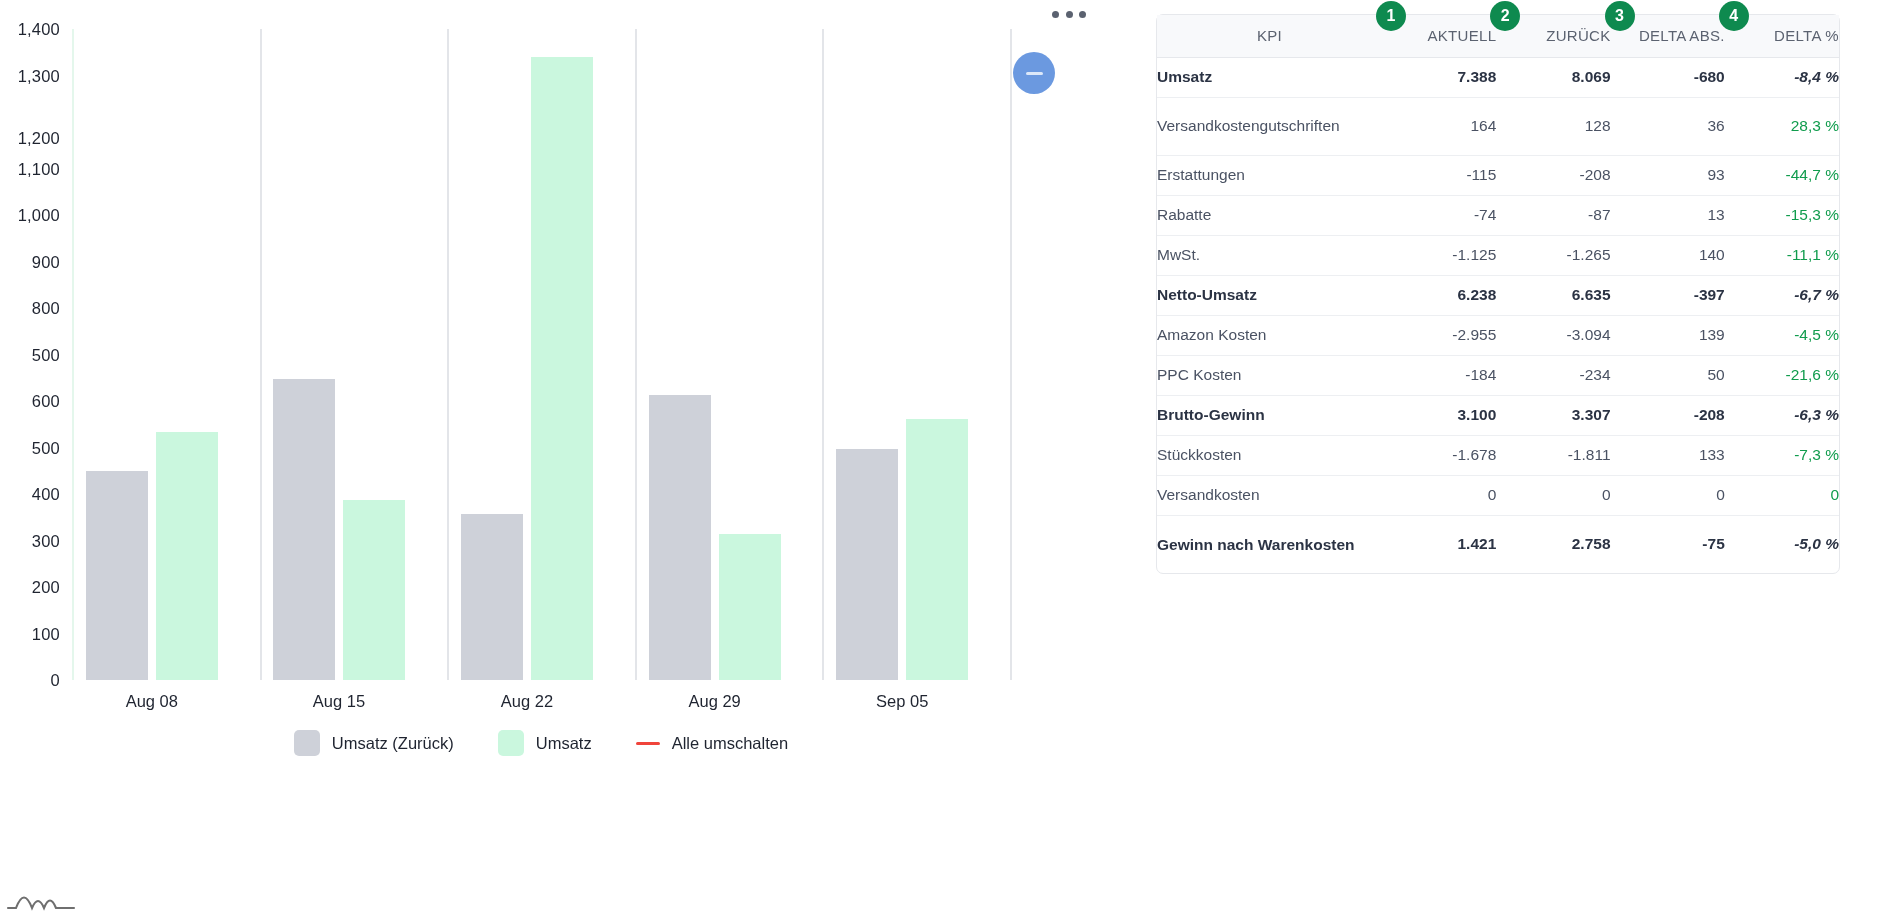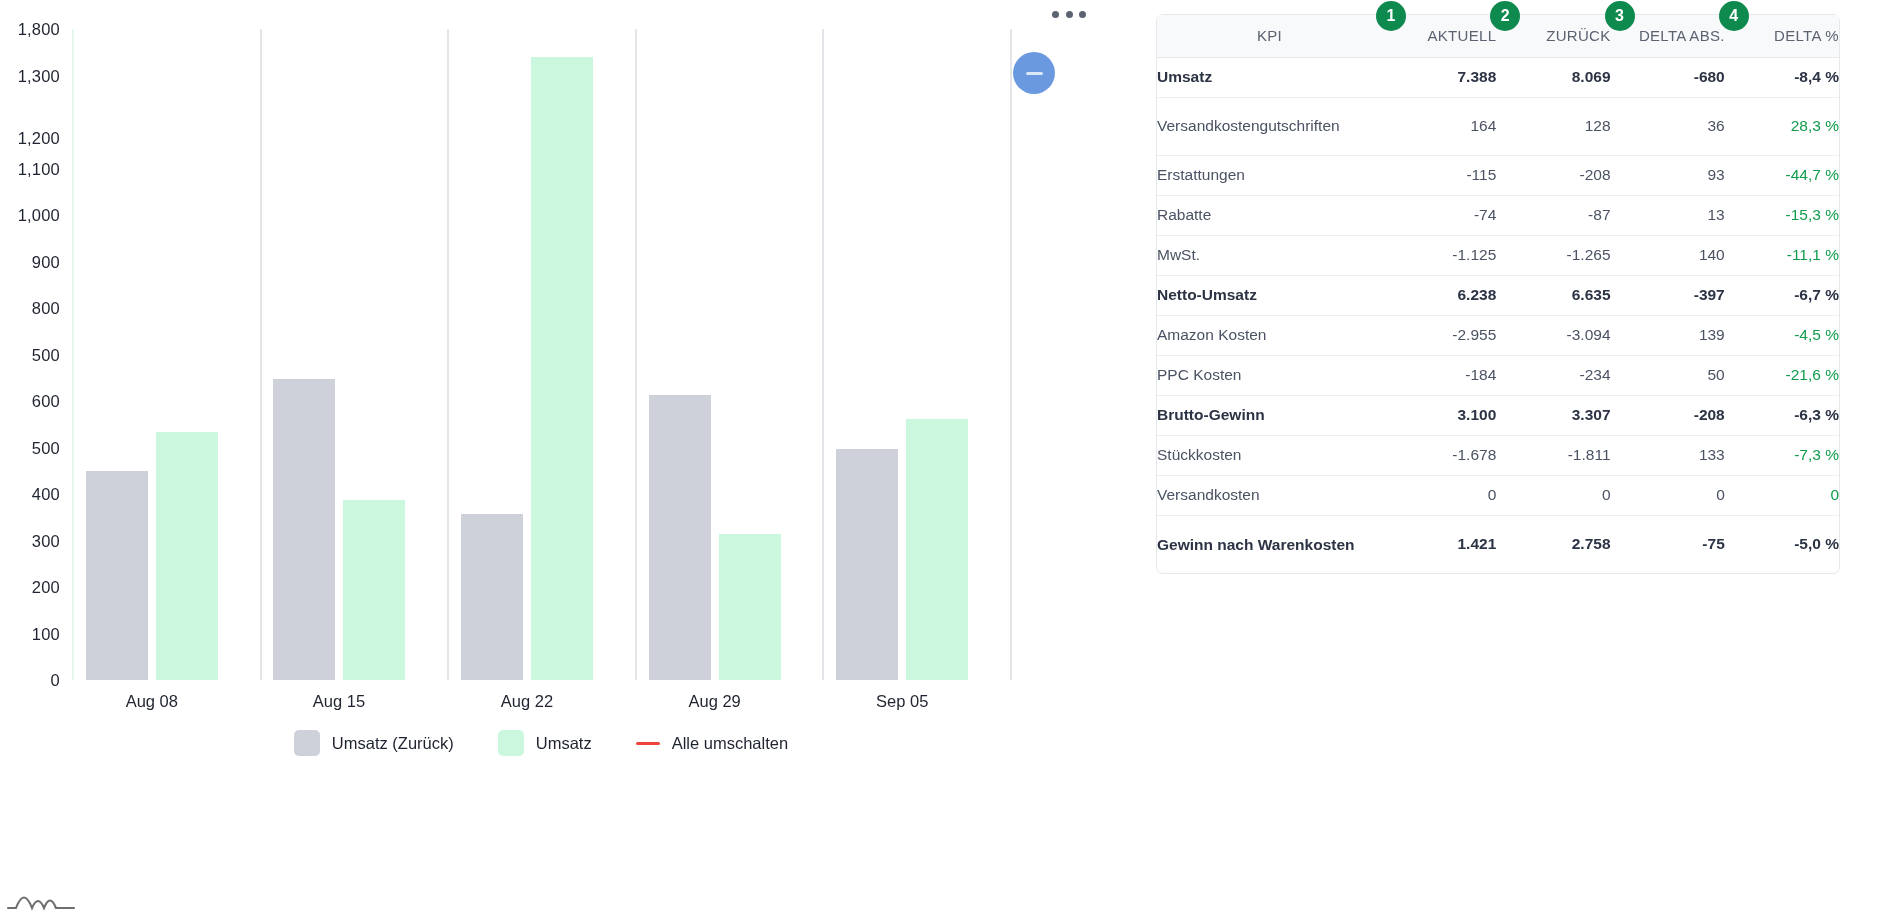--- a/index.html
+++ b/index.html
@@ -108,21 +108,21 @@
   tbody tr { border-bottom: 1px solid #edeff2; }
   tbody tr:last-child { border-bottom: none; }
   tbody td {
     height: 40px; font-size: 15.5px; color: #4a5263;
     vertical-align: middle;
   }
   td.c-kpi { text-align: left; padding-left: 18px; padding-right: 14px; line-height: 1.25; }
   td.c-num { text-align: right; padding-right: 14px; white-space: nowrap; }
   tr.bold td { font-weight: 700; color: #2b3344; }
   .pos { color: #109c4d; }
-  .neg { color: #f0443b; }
+  .neg { color: #f0443b; font-style: italic; }
   tr.tall td { height: 58px; }
 </style>
 </head>
 <body>
 
 <div id="root">
 
   <div class="chart-panel">
 
     <div class="chart-topbar">
@@ -146,21 +146,21 @@
           <div class="y-tick" style="top: 494px;">400</div>
           <div class="y-tick" style="top: 447.5px;">500</div>
           <div class="y-tick" style="top: 401px;">600</div>
           <div class="y-tick" style="top: 354.5px;">500</div>
           <div class="y-tick" style="top: 308px;">800</div>
           <div class="y-tick" style="top: 261.5px;">900</div>
           <div class="y-tick" style="top: 215px;">1,000</div>
           <div class="y-tick" style="top: 168.5px;">1,100</div>
           <div class="y-tick" style="top: 138px;">1,200</div>
           <div class="y-tick" style="top: 75.5px;">1,300</div>
-          <div class="y-tick" style="top: 29px;">1,800</div>
+          <div class="y-tick" style="top: 29px;">1,400</div>
         </div>
       <div class="grid" id="grid">
         <div class="axis-line"></div>
       <div class="group-sep" style="left: 187.6px;"></div>
           <div class="group-sep" style="left: 375.2px;"></div>
           <div class="group-sep" style="left: 562.8px;"></div>
           <div class="group-sep" style="left: 750.4px;"></div>
           <div class="group-sep" style="left: 938px;"></div>
         </div>
       <div class="bars-layer" id="bars">

